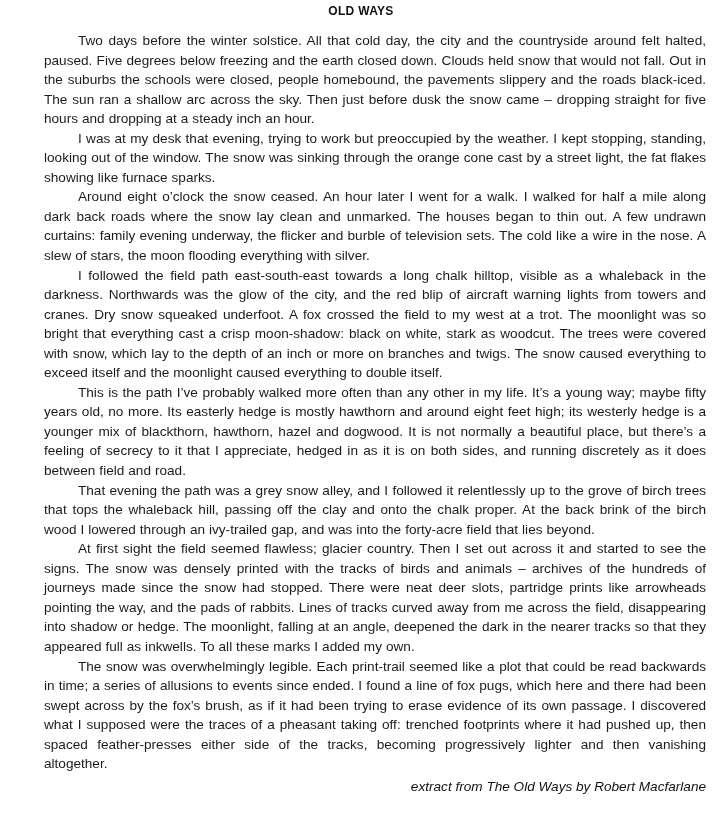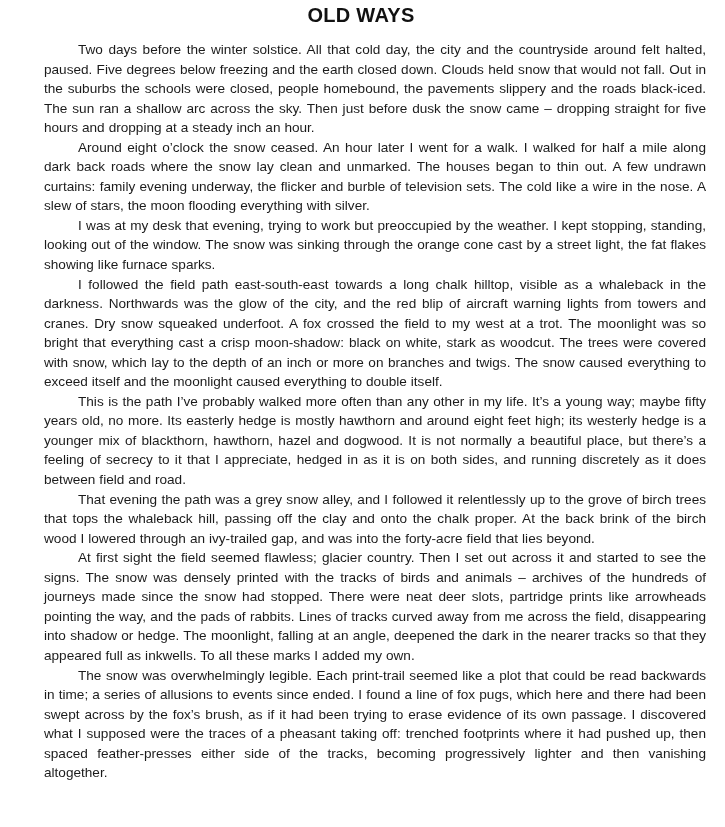--- a/index.html
+++ b/index.html
@@ -13,21 +13,21 @@
     height: 827px;
     overflow: hidden;
   }
   .page {
     width: 725px;
     min-height: 827px;
     background: #ffffff;
     padding: 4px 19px 10px 16px;
   }
   .doc-title {
-    font-size: 20px;
+    font-size: 12px;
     font-weight: bold;
     text-align: center;
     letter-spacing: 0.3px;
     margin-bottom: 13px;
     color: #111111;
   }
   .para {
     font-size: 13.6px;
     line-height: 19.55px;
     text-align: justify;
@@ -44,21 +44,22 @@
     color: #111111;
   }
 </style>
 </head>
 <body>
 
 <div class="page">
   <div class="doc-title">OLD WAYS</div>
 
   <p class="para">Two days before the winter solstice. All that cold day, the city and the countryside around felt halted, paused. Five degrees below freezing and the earth closed down. Clouds held snow that would not fall. Out in the suburbs the schools were closed, people homebound, the pavements slippery and the roads black-iced. The sun ran a shallow arc across the sky. Then just before dusk the snow came – dropping straight for five hours and dropping at a steady inch an hour.</p>
+  <p class="para">I was at my desk that evening, trying to work but preoccupied by the weather. I kept stopping, standing, looking out of the window. The snow was sinking through the orange cone cast by a street light, the fat flakes showing like furnace sparks.</p>
   <p class="para">Around eight o’clock the snow ceased. An hour later I went for a walk. I walked for half a mile along dark back roads where the snow lay clean and unmarked. The houses began to thin out. A few undrawn curtains: family evening underway, the flicker and burble of television sets. The cold like a wire in the nose. A slew of stars, the moon flooding everything with silver.</p>
-  <p class="para">I was at my desk that evening, trying to work but preoccupied by the weather. I kept stopping, standing, looking out of the window. The snow was sinking through the orange cone cast by a street light, the fat flakes showing like furnace sparks.</p>
   <p class="para">I followed the field path east-south-east towards a long chalk hilltop, visible as a whaleback in the darkness. Northwards was the glow of the city, and the red blip of aircraft warning lights from towers and cranes. Dry snow squeaked underfoot. A fox crossed the field to my west at a trot. The moonlight was so bright that everything cast a crisp moon-shadow: black on white, stark as woodcut. The trees were covered with snow, which lay to the depth of an inch or more on branches and twigs. The snow caused everything to exceed itself and the moonlight caused everything to double itself.</p>
   <p class="para">This is the path I’ve probably walked more often than any other in my life. It’s a young way; maybe fifty years old, no more. Its easterly hedge is mostly hawthorn and around eight feet high; its westerly hedge is a younger mix of blackthorn, hawthorn, hazel and dogwood. It is not normally a beautiful place, but there’s a feeling of secrecy to it that I appreciate, hedged in as it is on both sides, and running discretely as it does between field and road.</p>
   <p class="para">That evening the path was a grey snow alley, and I followed it relentlessly up to the grove of birch trees that tops the whaleback hill, passing off the clay and onto the chalk proper. At the back brink of the birch wood I lowered through an ivy-trailed gap, and was into the forty-acre field that lies beyond.</p>
   <p class="para">At first sight the field seemed flawless; glacier country. Then I set out across it and started to see the signs. The snow was densely printed with the tracks of birds and animals – archives of the hundreds of journeys made since the snow had stopped. There were neat deer slots, partridge prints like arrowheads pointing the way, and the pads of rabbits. Lines of tracks curved away from me across the field, disappearing into shadow or hedge. The moonlight, falling at an angle, deepened the dark in the nearer tracks so that they appeared full as inkwells. To all these marks I added my own.</p>
   <p class="para">The snow was overwhelmingly legible. Each print-trail seemed like a plot that could be read backwards in time; a series of allusions to events since ended. I found a line of fox pugs, which here and there had been swept across by the fox’s brush, as if it had been trying to erase evidence of its own passage. I discovered what I supposed were the traces of a pheasant taking off: trenched footprints where it had pushed up, then spaced feather-presses either side of the tracks, becoming progressively lighter and then vanishing altogether.</p>
 
+  <p class="attribution">extract from The Old Ways by Robert Macfarlane</p>
 </div>
 
 </body></html>

